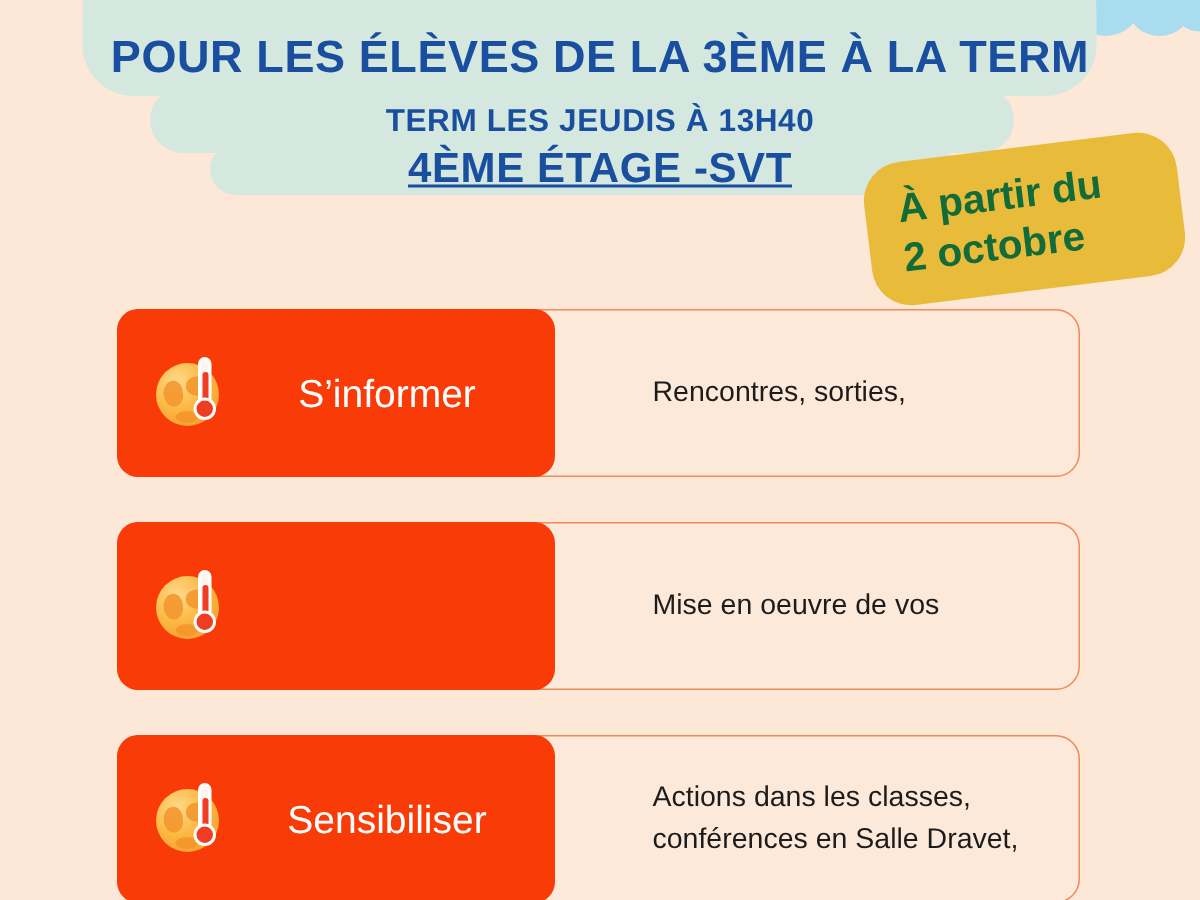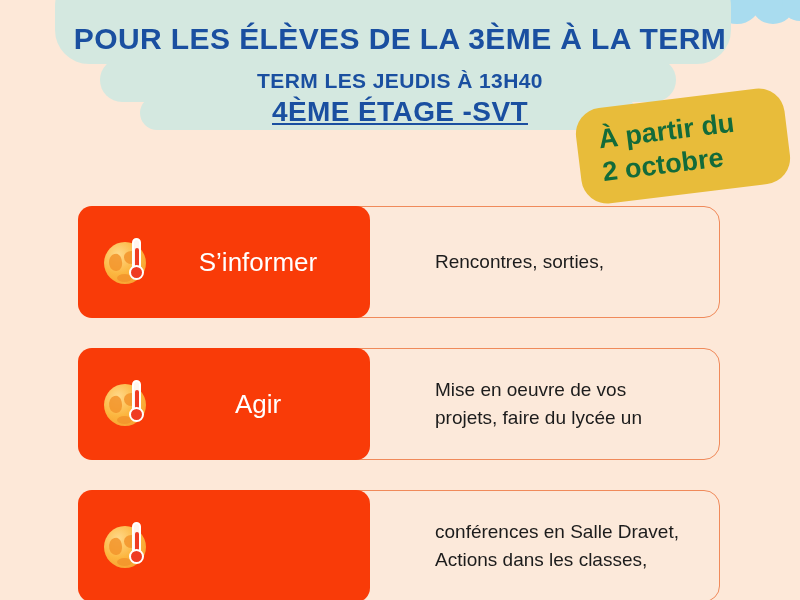--- a/index.html
+++ b/index.html
@@ -291,54 +291,53 @@
         </div>
       </div>
       <div class="card-title">S’informer</div>
     </div>
   </div>
 
   <div class="card card-2">
     <div class="card-panel"></div>
     <div class="card-desc">
       <div>Mise en oeuvre de vos</div>
-      <div>projets, faire du lycée un</div>
     </div>
     <div class="card-left">
       <div class="card-icon">
         <div class="globe-body">
           <div class="globe-land land-a"></div>
           <div class="globe-land land-b"></div>
           <div class="globe-land land-c"></div>
         </div>
         <div class="thermo">
           <div class="thermo-stem"></div>
           <div class="thermo-fill"></div>
           <div class="thermo-bulb"></div>
         </div>
       </div>
-      <div class="card-title">Agir</div>
     </div>
   </div>
 
   <div class="card card-3">
     <div class="card-panel"></div>
     <div class="card-desc">
+      <div>Actions dans les classes,</div>
       <div>conférences en Salle Dravet,</div>
-      <div>Actions dans les classes,</div>
     </div>
     <div class="card-left">
       <div class="card-icon">
         <div class="globe-body">
           <div class="globe-land land-a"></div>
           <div class="globe-land land-b"></div>
           <div class="globe-land land-c"></div>
         </div>
         <div class="thermo">
           <div class="thermo-stem"></div>
           <div class="thermo-fill"></div>
           <div class="thermo-bulb"></div>
         </div>
       </div>
+      <div class="card-title">Sensibiliser</div>
     </div>
   </div>
 
 </div>
 
 </body></html>

